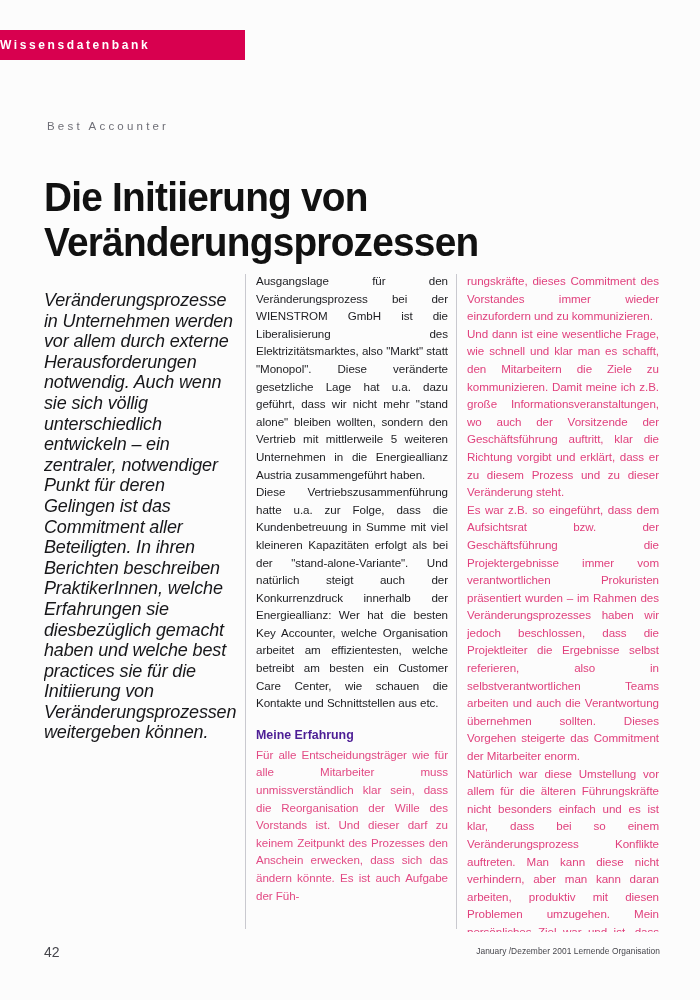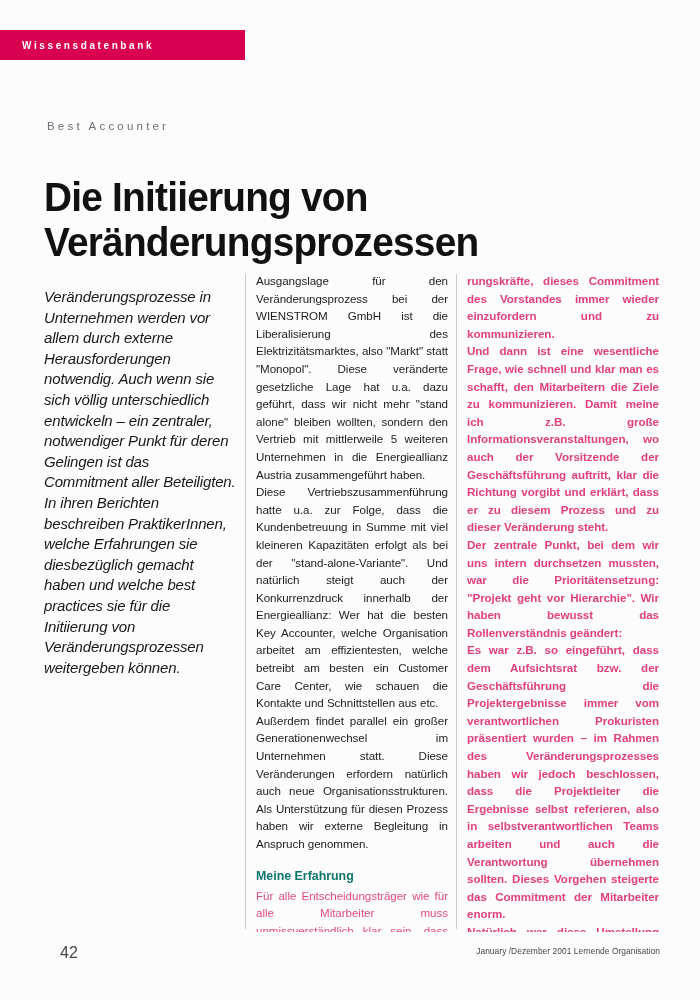--- a/index.html
+++ b/index.html
@@ -28,24 +28,23 @@
     left: 0;
     top: 30px;
     width: 245px;
     height: 30px;
     background: #d8004f;
     display: flex;
     align-items: center;
   }
   .banner-label {
     color: #ffffff;
-    font-size: 10px;
+    font-size: 12px;
     font-weight: 600;
     letter-spacing: 2.6px;
-    padding-left: 22px;
     white-space: nowrap;
   }
 
   
   .kicker {
     position: absolute;
     left: 47px;
     top: 120px;
     font-size: 11.5px;
     letter-spacing: 3.2px;
@@ -79,56 +78,56 @@
   }
   .col {
     position: absolute;
     top: 0;
     width: 192px;
     height: 100%;
     overflow: hidden;
   }
   .col-1 { left: 0px; }
   .col-2 { left: 212px; }
-  .col-3 { left: 423px; font-weight: bold; }
+  .col-3 { left: 423px; }
 
   .col-rule {
     position: absolute;
     top: 2px;
     width: 1px;
     height: 655px;
     background: #c9c9cf;
   }
   .rule-1 { left: 201px; }
   .rule-2 { left: 412px; }
 
   
   .lead {
-    font-size: 15px;
+    font-size: 18px;
     line-height: 20.6px;
     font-style: italic;
     color: #17171a;
     text-align: left;
     letter-spacing: -0.15px;
   }
 
   
   .subhead {
     font-size: 13px;
     line-height: 17.5px;
     font-weight: 700;
     color: #111111;
     margin: 0 0 4px 0;
     letter-spacing: 0.1px;
   }
   .subhead-red {
     font-size: 12.4px;
     line-height: 17px;
     font-weight: 700;
-    color: #0f766e;
+    color: #4c1d95;
     margin: 15px 0 2px 0;
   }
   p.body {
     font-size: 11.6px;
     line-height: 17.6px;
     text-align: justify;
     margin: 0;
     color: #1c1c20;
     letter-spacing: -0.05px;
     -webkit-hyphens: none;
@@ -137,23 +136,23 @@
   p.body.red {
     color: #e24a84;
   }
   p.body.red-strong {
     color: #e0417d;
   }
 
   
   .footer-page {
     position: absolute;
-    left: 60px;
+    left: 44px;
     top: 944px;
-    font-size: 16px;
+    font-size: 14px;
     color: #46464c;
   }
   .footer-meta {
     position: absolute;
     right: 40px;
     top: 946px;
     font-size: 8.4px;
     color: #46464c;
     letter-spacing: 0.05px;
     white-space: nowrap;
@@ -180,29 +179,27 @@
     <div class="col-rule rule-1"></div>
     <div class="col-rule rule-2"></div>
 
     <div class="col col-1">
       <p class="lead">Veränderungsprozesse in Unternehmen werden vor allem durch externe Herausforderungen notwendig. Auch wenn sie sich völlig unterschiedlich entwickeln – ein zentraler, notwendiger Punkt für deren Gelingen ist das Commitment aller Beteiligten. In ihren Berichten beschreiben PraktikerInnen, welche Erfahrungen sie diesbezüglich gemacht haben und welche best practices sie für die Initiierung von Veränderungsprozessen weitergeben können.</p>
     </div>
 
     <div class="col col-2">
       <p class="body">Ausgangslage für den Veränderungsprozess bei der WIENSTROM GmbH ist die Liberalisierung des Elektrizitätsmarktes, also "Markt" statt "Monopol". Diese veränderte gesetzliche Lage hat u.a. dazu geführt, dass wir nicht mehr "stand alone" bleiben wollten, sondern den Vertrieb mit mittlerweile 5 weiteren Unternehmen in die Energieallianz Austria zusammengeführt haben.</p>
       <p class="body">Diese Vertriebszusammenführung hatte u.a. zur Folge, dass die Kundenbetreuung in Summe mit viel kleineren Kapazitäten erfolgt als bei der "stand-alone-Variante". Und natürlich steigt auch der Konkurrenzdruck innerhalb der Energieallianz: Wer hat die besten Key Accounter, welche Organisation arbeitet am effizientesten, welche betreibt am besten ein Customer Care Center, wie schauen die Kontakte und Schnittstellen aus etc.</p>
-      <p class="body">Außerdem findet parallel ein großer Generationenwechsel im Unternehmen statt. Diese Veränderungen erfordern natürlich auch neue Organisationsstrukturen. Als Unterstützung für diesen Prozess haben wir externe Begleitung in Anspruch genommen.</p>
       <h3 class="subhead-red">Meine Erfahrung</h3>
       <p class="body red">Für alle Entscheidungsträger wie für alle Mitarbeiter muss unmissverständlich klar sein, dass die Reorganisation der Wille des Vorstands ist. Und dieser darf zu keinem Zeitpunkt des Prozesses den Anschein erwecken, dass sich das ändern könnte. Es ist auch Aufgabe der Füh-</p>
     </div>
 
     <div class="col col-3">
       <p class="body red-strong">rungskräfte, dieses Commitment des Vorstandes immer wieder einzufordern und zu kommunizieren.</p>
       <p class="body red-strong">Und dann ist eine wesentliche Frage, wie schnell und klar man es schafft, den Mitarbeitern die Ziele zu kommunizieren. Damit meine ich z.B. große Informationsveranstaltungen, wo auch der Vorsitzende der Geschäftsführung auftritt, klar die Richtung vorgibt und erklärt, dass er zu diesem Prozess und zu dieser Veränderung steht.</p>
-      <p class="body red-strong">Der zentrale Punkt, bei dem wir uns intern durchsetzen mussten, war die Prioritätensetzung: "Projekt geht vor Hierarchie". Wir haben bewusst das Rollenverständnis geändert:</p>
       <p class="body red-strong">Es war z.B. so eingeführt, dass dem Aufsichtsrat bzw. der Geschäftsführung die Projektergebnisse immer vom verantwortlichen Prokuristen präsentiert wurden – im Rahmen des Veränderungsprozesses haben wir jedoch beschlossen, dass die Projektleiter die Ergebnisse selbst referieren, also in selbstverantwortlichen Teams arbeiten und auch die Verantwortung übernehmen sollten. Dieses Vorgehen steigerte das Commitment der Mitarbeiter enorm.</p>
       <p class="body red-strong">Natürlich war diese Umstellung vor allem für die älteren Führungskräfte nicht besonders einfach und es ist klar, dass bei so einem Veränderungsprozess Konflikte auftreten. Man kann diese nicht verhindern, aber man kann daran arbeiten, produktiv mit diesen Problemen umzugehen. Mein persönliches Ziel war und ist, dass Konflikte offen zur Diskussion gestellt werden. Wir haben allen MitarbeiterInnen Coa-</p>
     </div>
 
   </div>
 
   <div class="footer-page">42</div>
   <div class="footer-meta">January /Dezember 2001 Lernende Organisation</div>
 
 </div>

